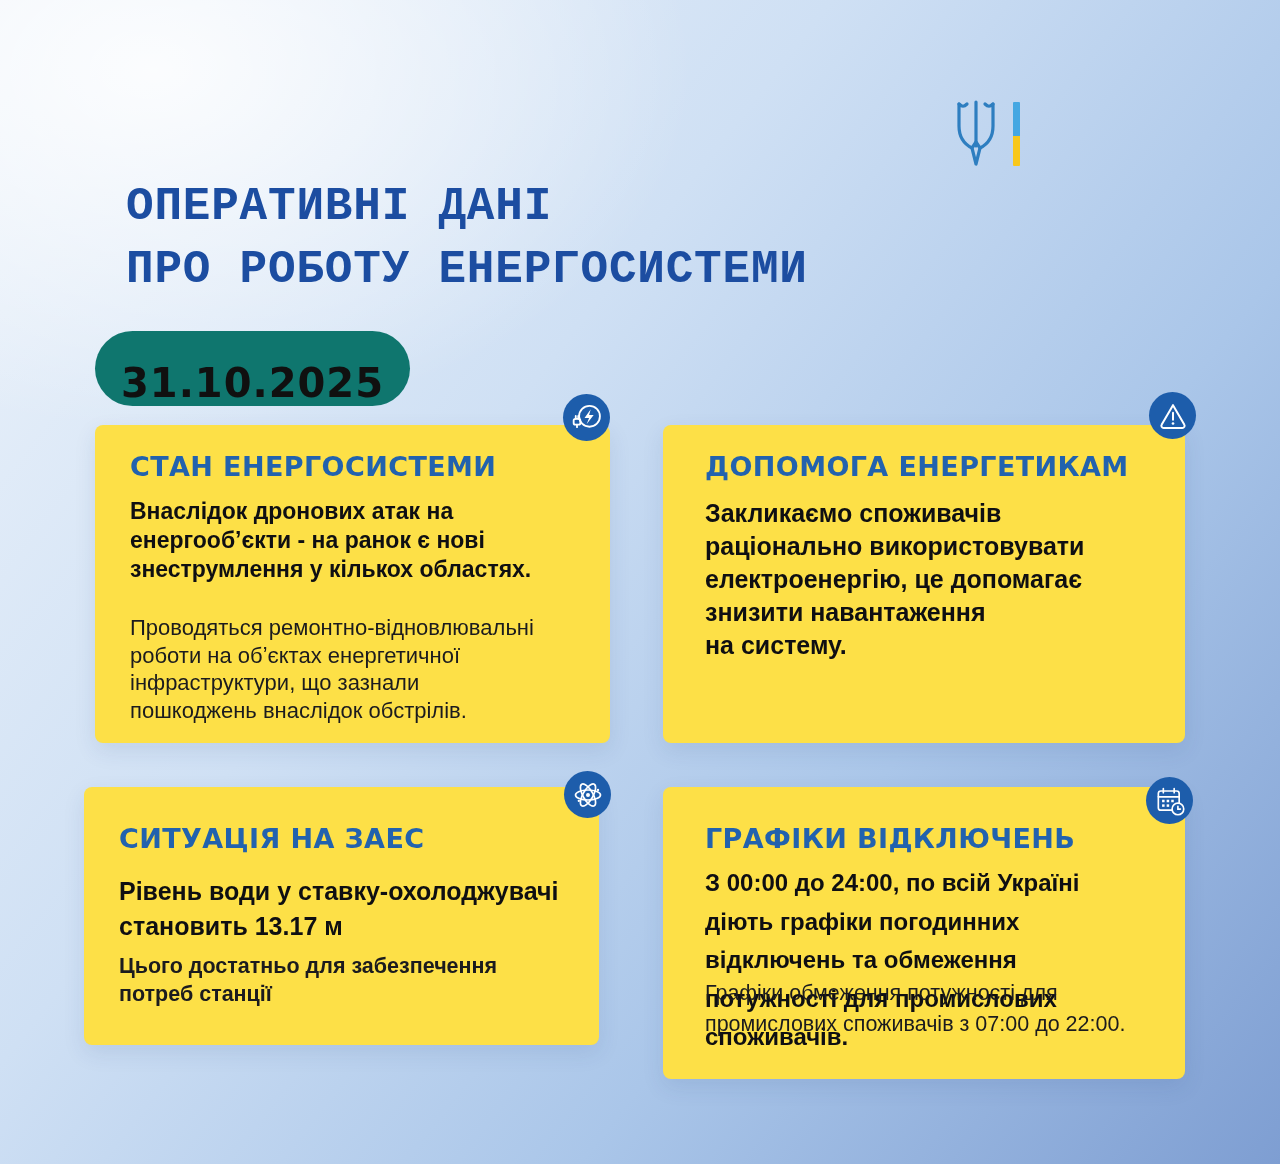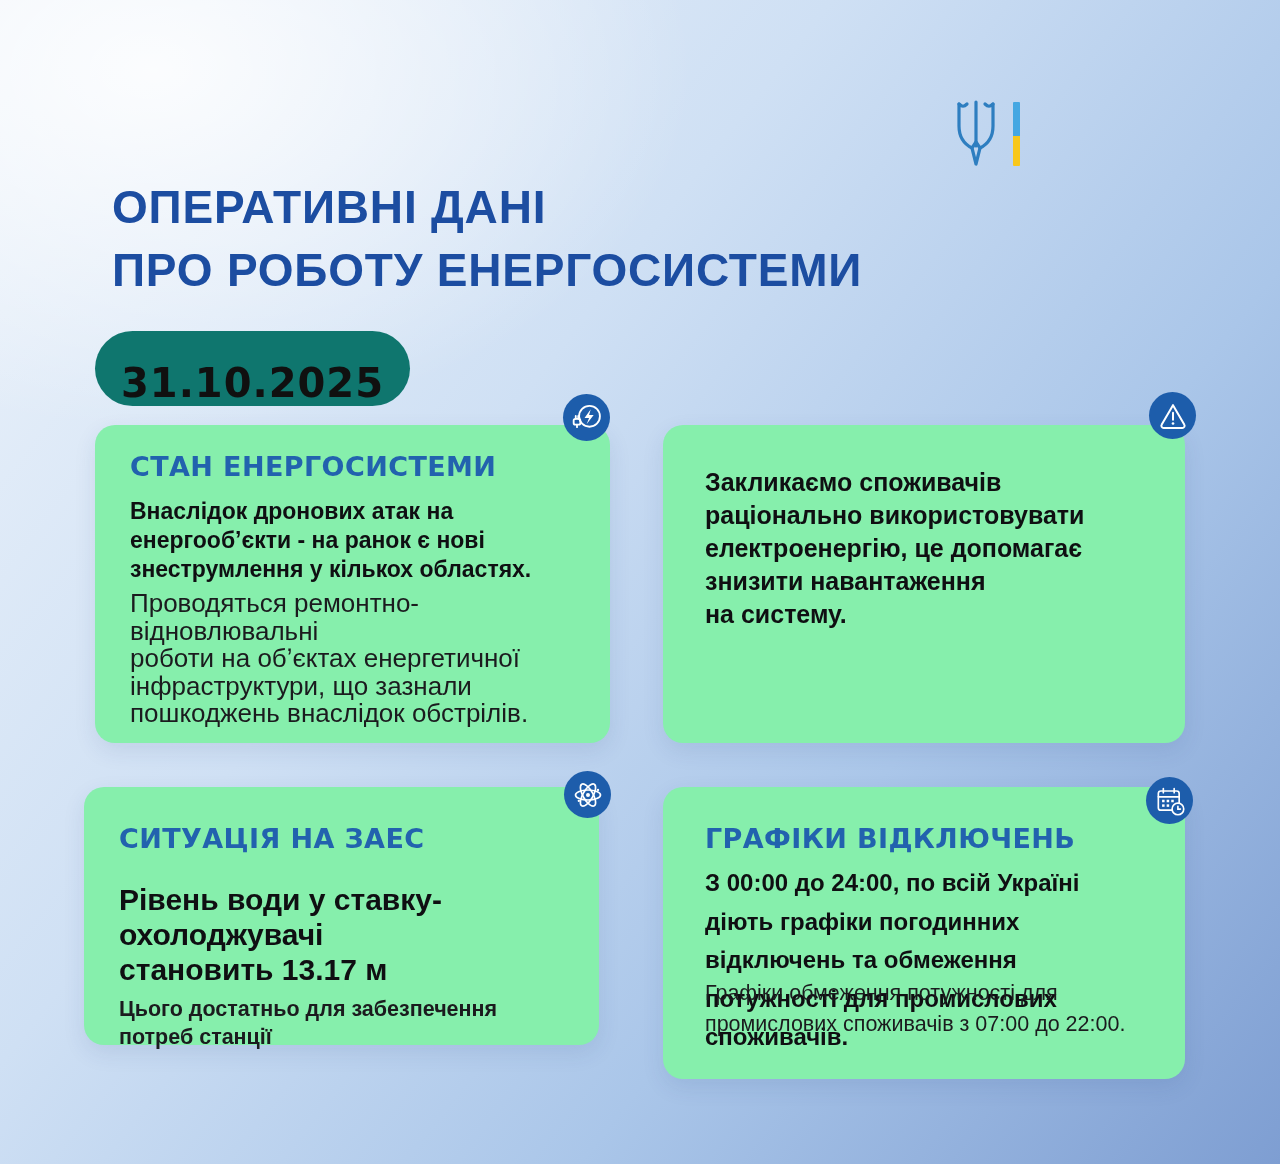--- a/index.html
+++ b/index.html
@@ -20,58 +20,58 @@
   .logo .flagbar .b { height:34px; background:#45a7e2; }
   .logo .flagbar .y { height:30px; background:#f8c71b; }
   .logo .logo-text {
     margin-left:15px;
     font-weight:bold; font-size:22px; line-height:27px;
     color:#2577bd; white-space:pre-line; letter-spacing:0.2px;
   }
 
   
   .main-title {
-    position:absolute; left:112px; top:176px;
-    font-family:Liberation Sans, sans-serif;
+    position:absolute; left:126px; top:176px;
+    font-family:Liberation Mono, monospace;
     font-weight:800; font-size:46px; line-height:63px;
     letter-spacing:0.8px; color:#1c4da1; white-space:pre-line;
   }
   .date-badge {
     position:absolute; left:95px; top:331px;
     width:315px; height:75px; border-radius:38px;
     background:#0f766e;
     display:flex; align-items:flex-end; justify-content:center;
     font-family:"DejaVu Sans", sans-serif;
     font-weight:800; font-size:40px; letter-spacing:1px; color:#101010;
   }
 
   
   .card {
-    position:absolute; background:#86efac; border-radius:20px;
+    position:absolute; background:#fde047; border-radius:8px;
     box-shadow:0 8px 22px rgba(30,60,120,0.10);
   }
   .card-1 { left:95px;  top:425px; width:515px; height:318px; padding:26px 14px 0 35px; }
   .card-2 { left:663px; top:425px; width:522px; height:318px; padding:26px 14px 0 42px; }
   .card-3 { left:84px;  top:787px; width:515px; height:258px; padding:36px 14px 0 35px; }
   .card-4 { left:663px; top:787px; width:522px; height:292px; padding:36px 14px 4px 42px; }
 
   .card-title {
     font-family:"DejaVu Sans", sans-serif;
     font-weight:800; font-size:27px; letter-spacing:0.4px;
     color:#2262ae;
   }
   .lead { font-weight:bold; color:#0f0f12; white-space:pre-line; }
   .body-text { font-weight:normal; color:#1b1b1e; white-space:pre-line; }
 
   .card-1 .lead { margin-top:15px; font-size:23px; line-height:29px; }
-  .card-1 .body-text { margin-top:6px; font-size:26px; line-height:27.5px; }
+  .card-1 .body-text { margin-top:30px; font-size:22px; line-height:27.5px; }
 
   .card-2 .lead { margin-top:15px; font-size:25px; line-height:33px; }
 
-  .card-3 .lead { margin-top:28px; font-size:30px; line-height:35px; }
+  .card-3 .lead { margin-top:20px; font-size:25px; line-height:35px; }
   .card-3 .body-text { margin-top:8px; font-size:21.5px; line-height:28px;font-weight:bold; }
 
   .card-4 .lead { margin-top:10px; font-size:24px; line-height:38.5px; }
   .card-4 .overlay-text {
     position:absolute; left:42px; top:191px;
     font-size:21.5px; line-height:31px; font-weight:normal;
     color:#1b1b1e; white-space:pre-line; width:470px;
   }
 
   
@@ -115,20 +115,21 @@
   <p class="lead">Внаслідок дронових атак на
 енергообʼєкти - на ранок є нові
 знеструмлення у кількох областях.</p>
   <p class="body-text">Проводяться ремонтно-відновлювальні
 роботи на обʼєктах енергетичної
 інфраструктури, що зазнали
 пошкоджень внаслідок обстрілів.</p>
 </section>
 
 <section class="card card-2">
+  <h2 class="card-title">ДОПОМОГА ЕНЕРГЕТИКАМ</h2>
   <p class="lead">Закликаємо споживачів
 раціонально використовувати
 електроенергію, це допомагає
 знизити навантаження
 на систему.</p>
 </section>
 
 <section class="card card-3">
   <h2 class="card-title">СИТУАЦІЯ НА ЗАЕС</h2>
   <p class="lead">Рівень води у ставку-охолоджувачі

